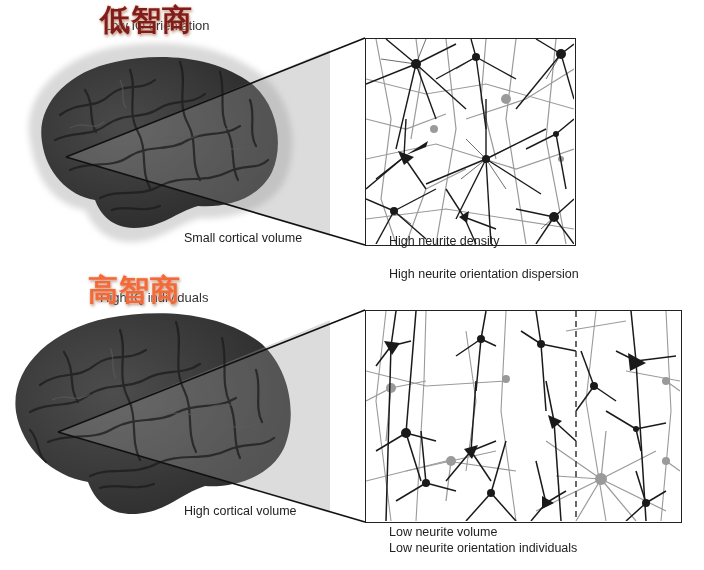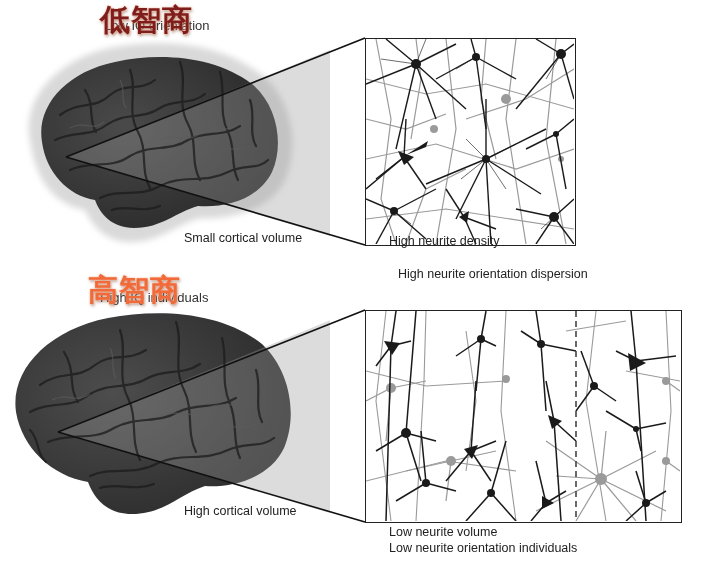--- a/index.html
+++ b/index.html
@@ -148,21 +148,21 @@
         <circle cx="120" cy="120" r="4"></circle>
           <circle cx="190" cy="95" r="3"></circle>
         <circle cx="28" cy="172" r="4"></circle>
           <path d="M93,178 L103,172 L101,184 Z"></path>
           <circle cx="188" cy="178" r="5"></circle>
       </g>
     </svg>
   </div>
 
   <div class="caption" style="left:365px;top:233px">High neurite density</div>
-  <div class="caption" style="left:374px;top:266px">High neurite orientation dispersion</div>
+  <div class="caption" style="left:365px;top:266px">High neurite orientation dispersion</div>
 </div>
 
 <div>
 
   <svg class="abs" style="left:0;top:300px" width="330" height="230">
     <defs>
       <radialGradient id="bg2" cx="35%" cy="40%" r="70%">
         <stop offset="0%" stop-color="#4d4d4d"></stop>
         <stop offset="100%" stop-color="#2c2c2c"></stop>
       </radialGradient>

